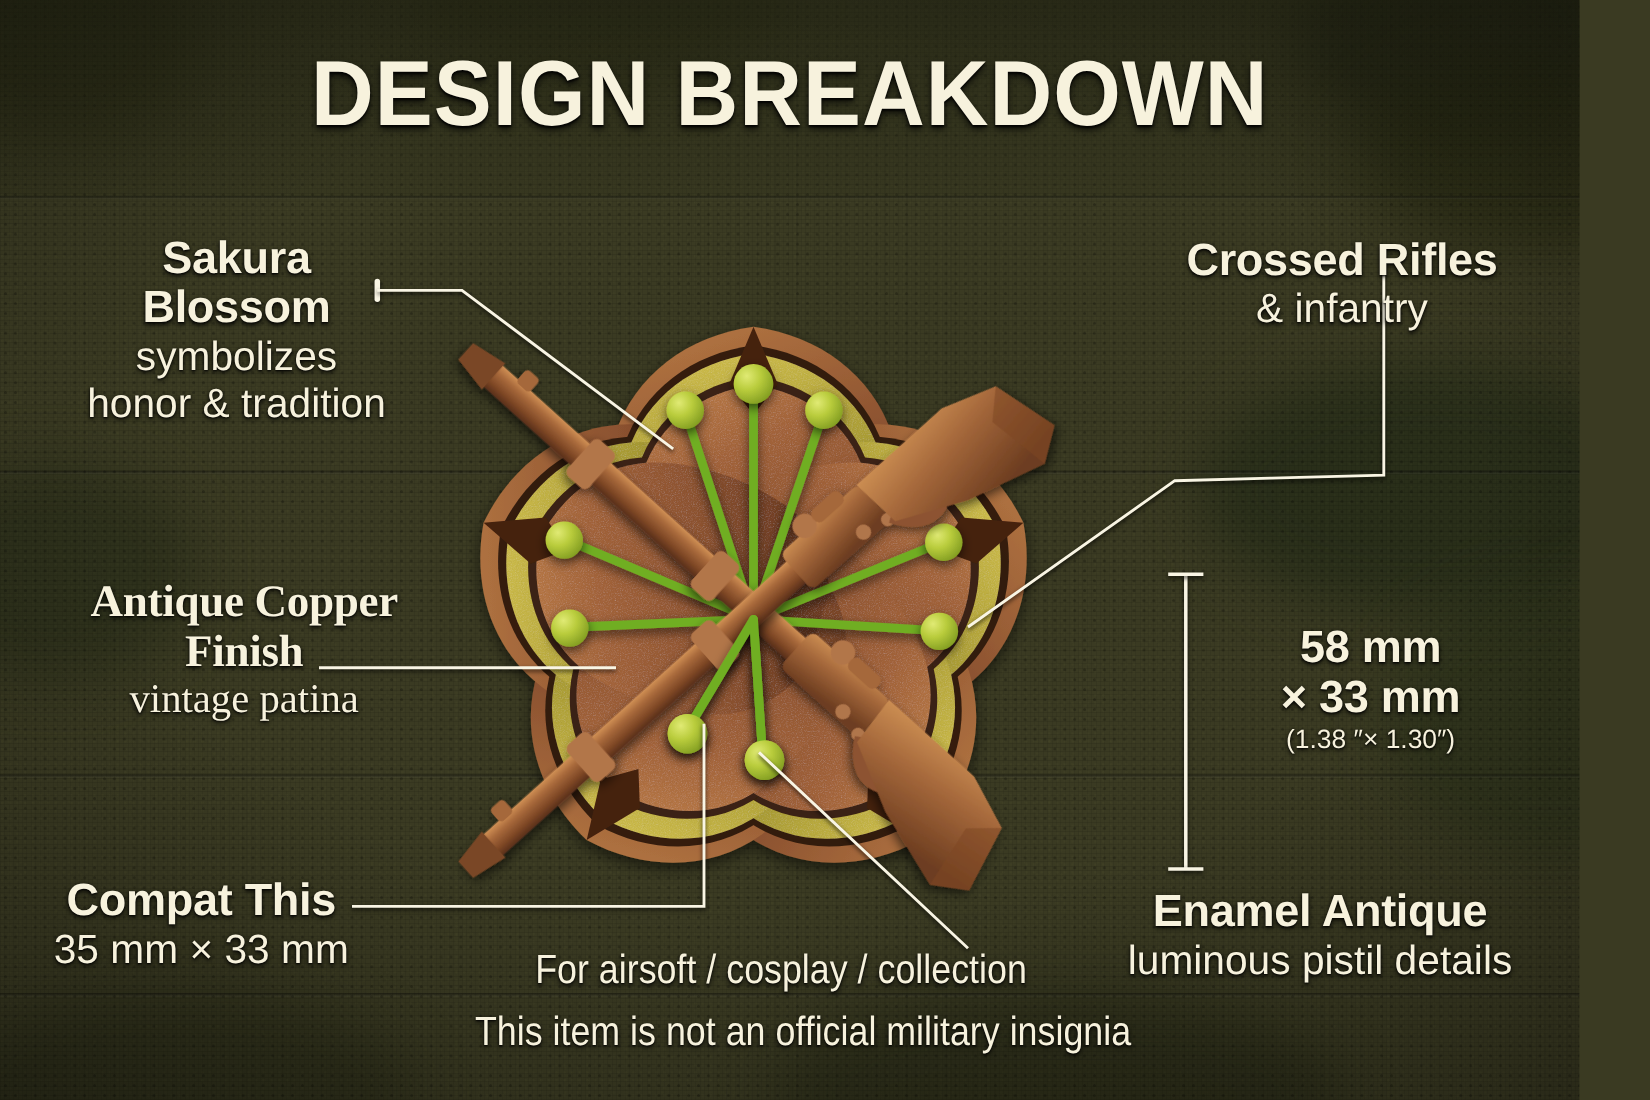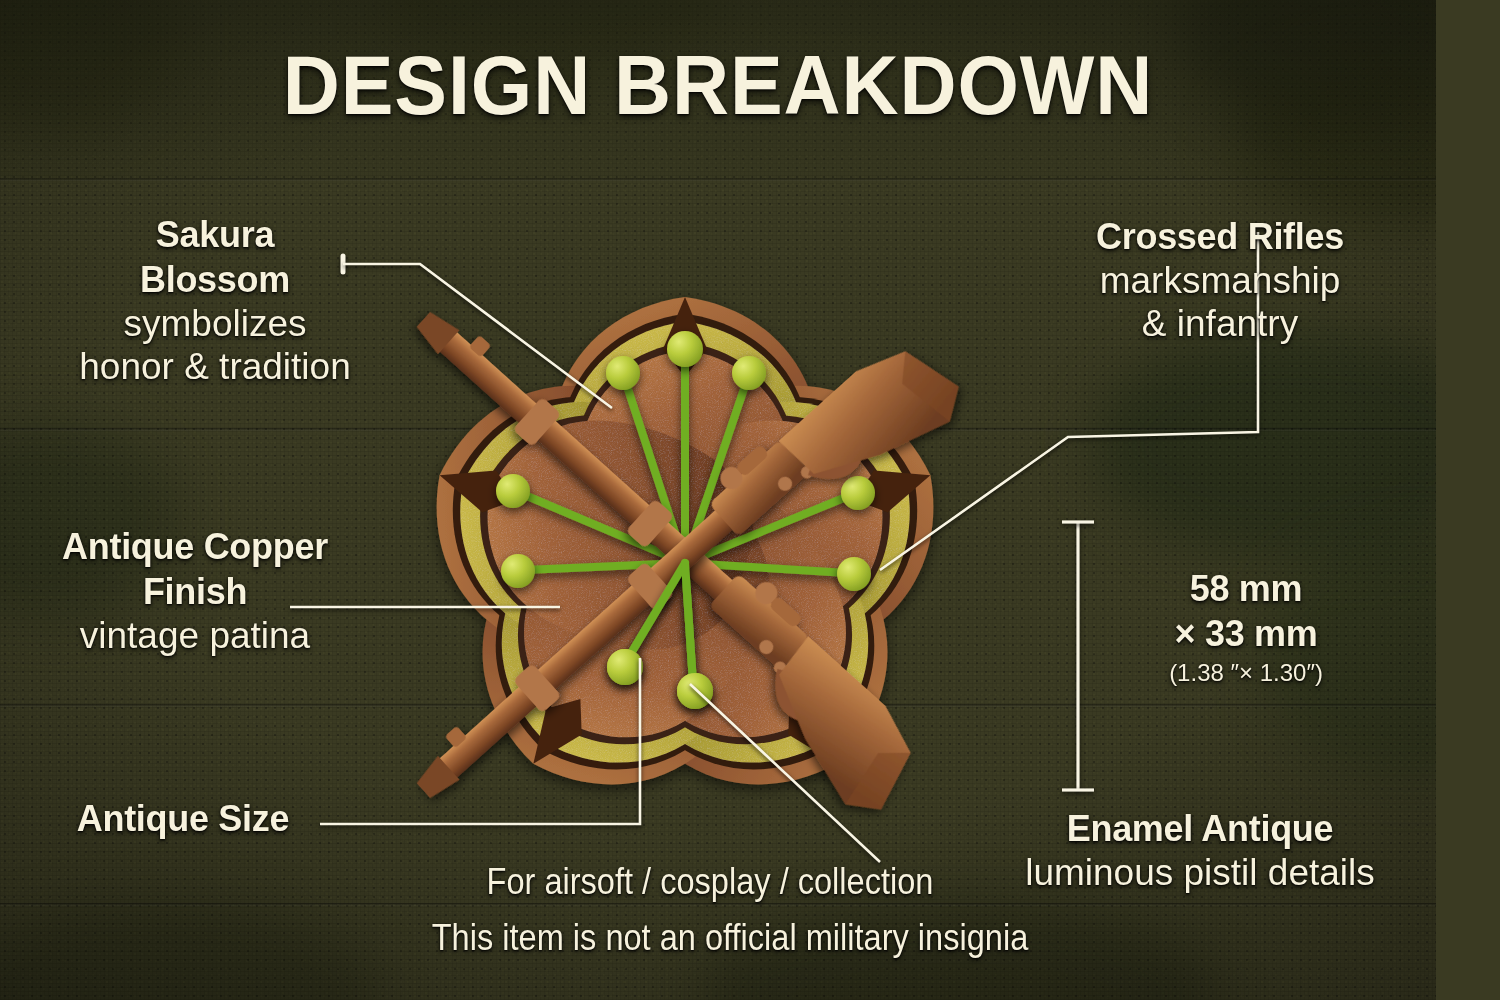--- a/index.html
+++ b/index.html
@@ -57,21 +57,21 @@
     font-weight:bold;font-size:84px;line-height:86px;
     letter-spacing:1px;color:#f7f2dd;
     transform:scaleX(.94);
     text-shadow:0 3px 7px rgba(0,0,0,.72), 0 1px 2px rgba(0,0,0,.85);
     white-space:nowrap;
   }
 
   
   .ann{position:absolute;color:#f7f2dd;
        text-shadow:0 2px 5px rgba(0,0,0,.78),0 1px 2px rgba(0,0,0,.9);}
-  .ann .hd{font-weight:bold;font-size:36px;line-height:45px;letter-spacing:-.3px;}
+  .ann .hd{font-weight:bold;font-size:41px;line-height:45px;letter-spacing:-.3px;}
   .ann .sb{font-weight:normal;font-size:37px;line-height:43px;}
   .ann .tiny{font-weight:normal;font-size:24px;line-height:34px;}
   .ta-c{text-align:center}
 
   
   .cond{font-family:"Liberation Sans", sans-serif;transform:scaleX(.88);transform-origin:center;}
 
   
   svg.ovl{position:absolute;left:0;top:0;width:1500px;height:1000px;overflow:visible;}
   .lead{stroke:#f9f5e4;stroke-width:2.6;fill:none;
@@ -385,32 +385,32 @@
 
   <div class="ann ta-c" style="left:40px;top:212px;width:350px;">
     <div class="hd">Sakura</div>
     <div class="hd">Blossom</div>
     <div class="sb">symbolizes</div>
     <div class="sb">honor &amp; tradition</div>
   </div>
 
   <div class="ann ta-c" style="left:1040px;top:214px;width:360px;">
     <div class="hd">Crossed Rifles</div>
-    <div class="sb">marksmanship</div>
     <div class="sb">&amp; infantry</div>
   </div>
 
-  <div class="ann ta-c" style="left:5px;top:524px;width:380px;">
+  <div class="ann ta-c" style="left:32px;top:524px;width:380px;font-family:Liberation Serif, serif;">
     <div class="hd">Antique Copper</div>
     <div class="hd">Finish</div>
     <div class="sb">vintage patina</div>
   </div>
 
   <div class="ann ta-c" style="left:18px;top:796px;width:330px;">
-    <div class="hd">Antique Size</div>
+    <div class="hd">Compat This</div>
+    <div class="sb">35 mm × 33 mm</div>
   </div>
 
   <div class="ann ta-c" style="left:990px;top:806px;width:420px;">
     <div class="hd">Enamel Antique</div>
     <div class="sb">luminous pistil details</div>
   </div>
 
   <div class="ann ta-c" style="left:1096px;top:566px;width:300px;">
     <div class="hd">58 mm</div>
     <div class="hd">× 33 mm</div>

